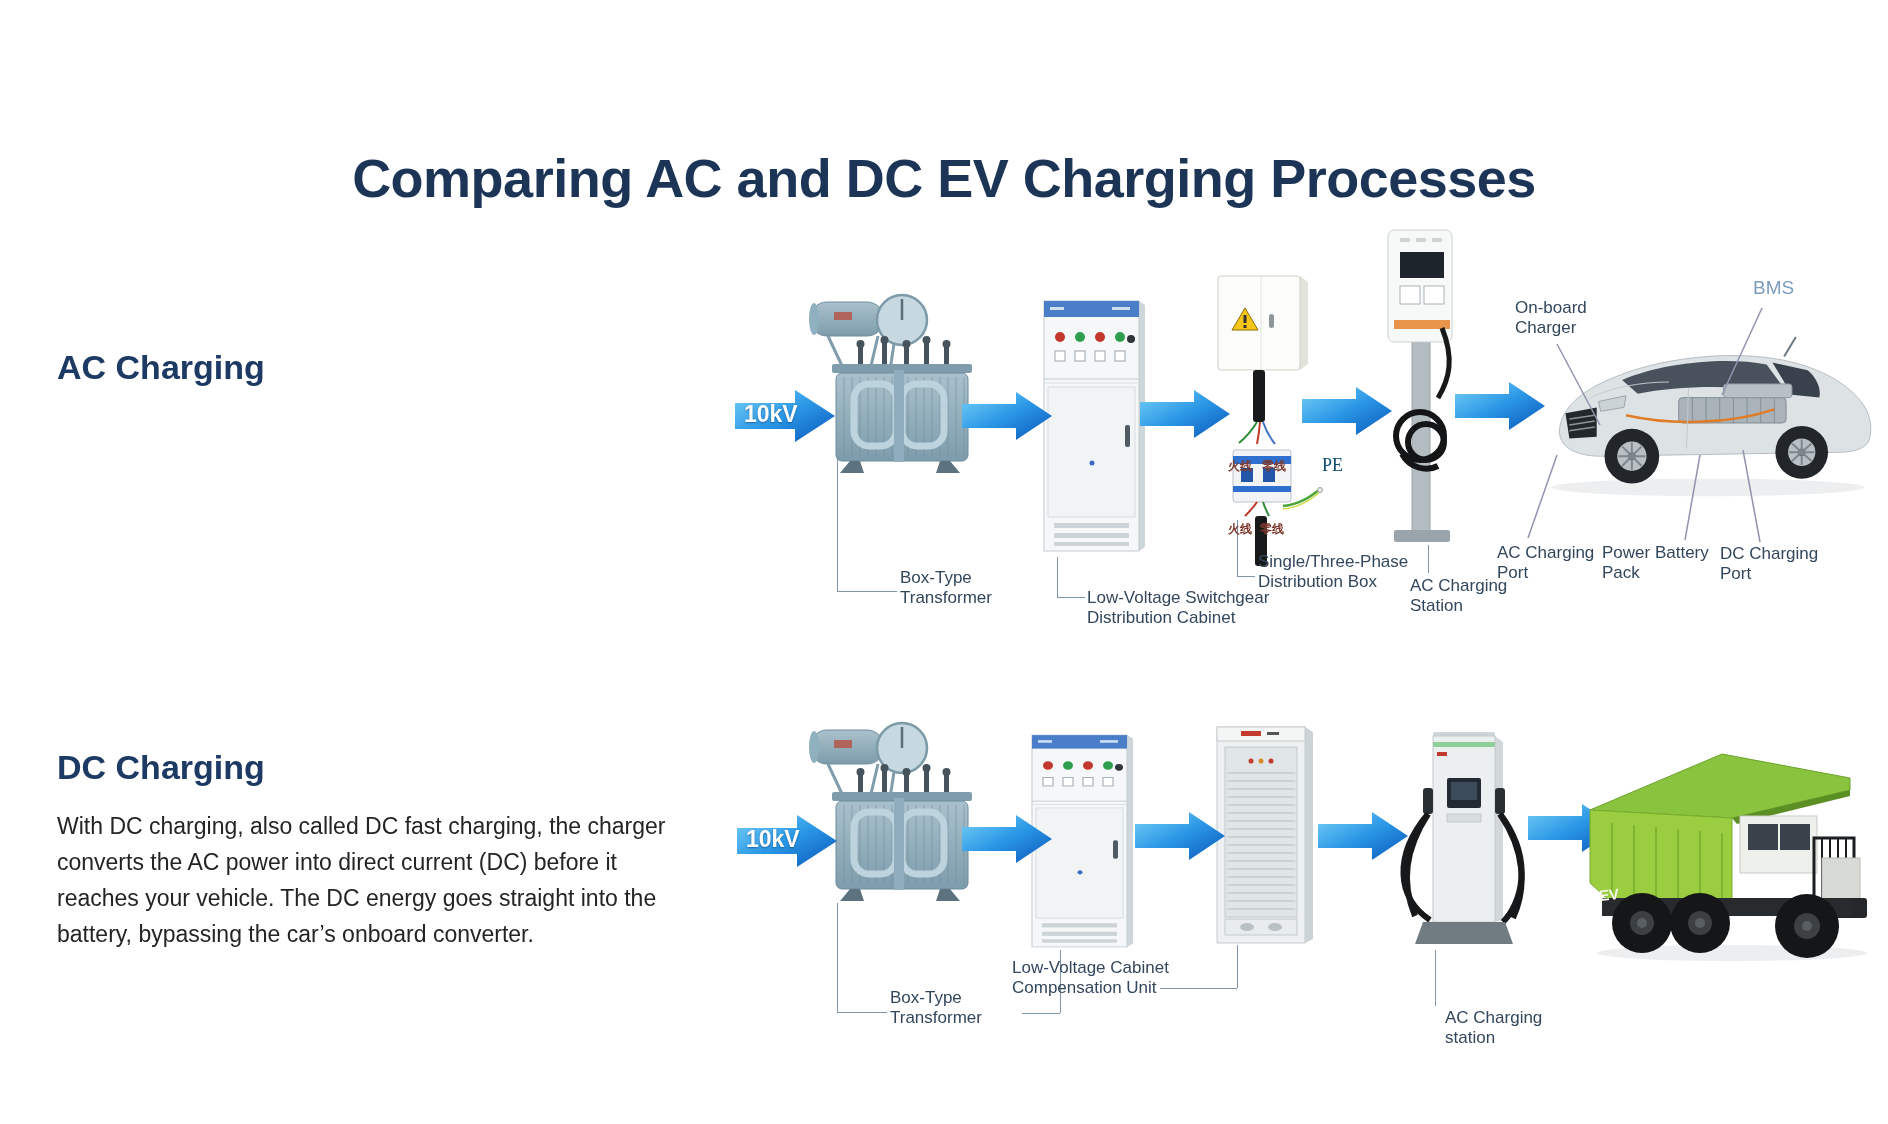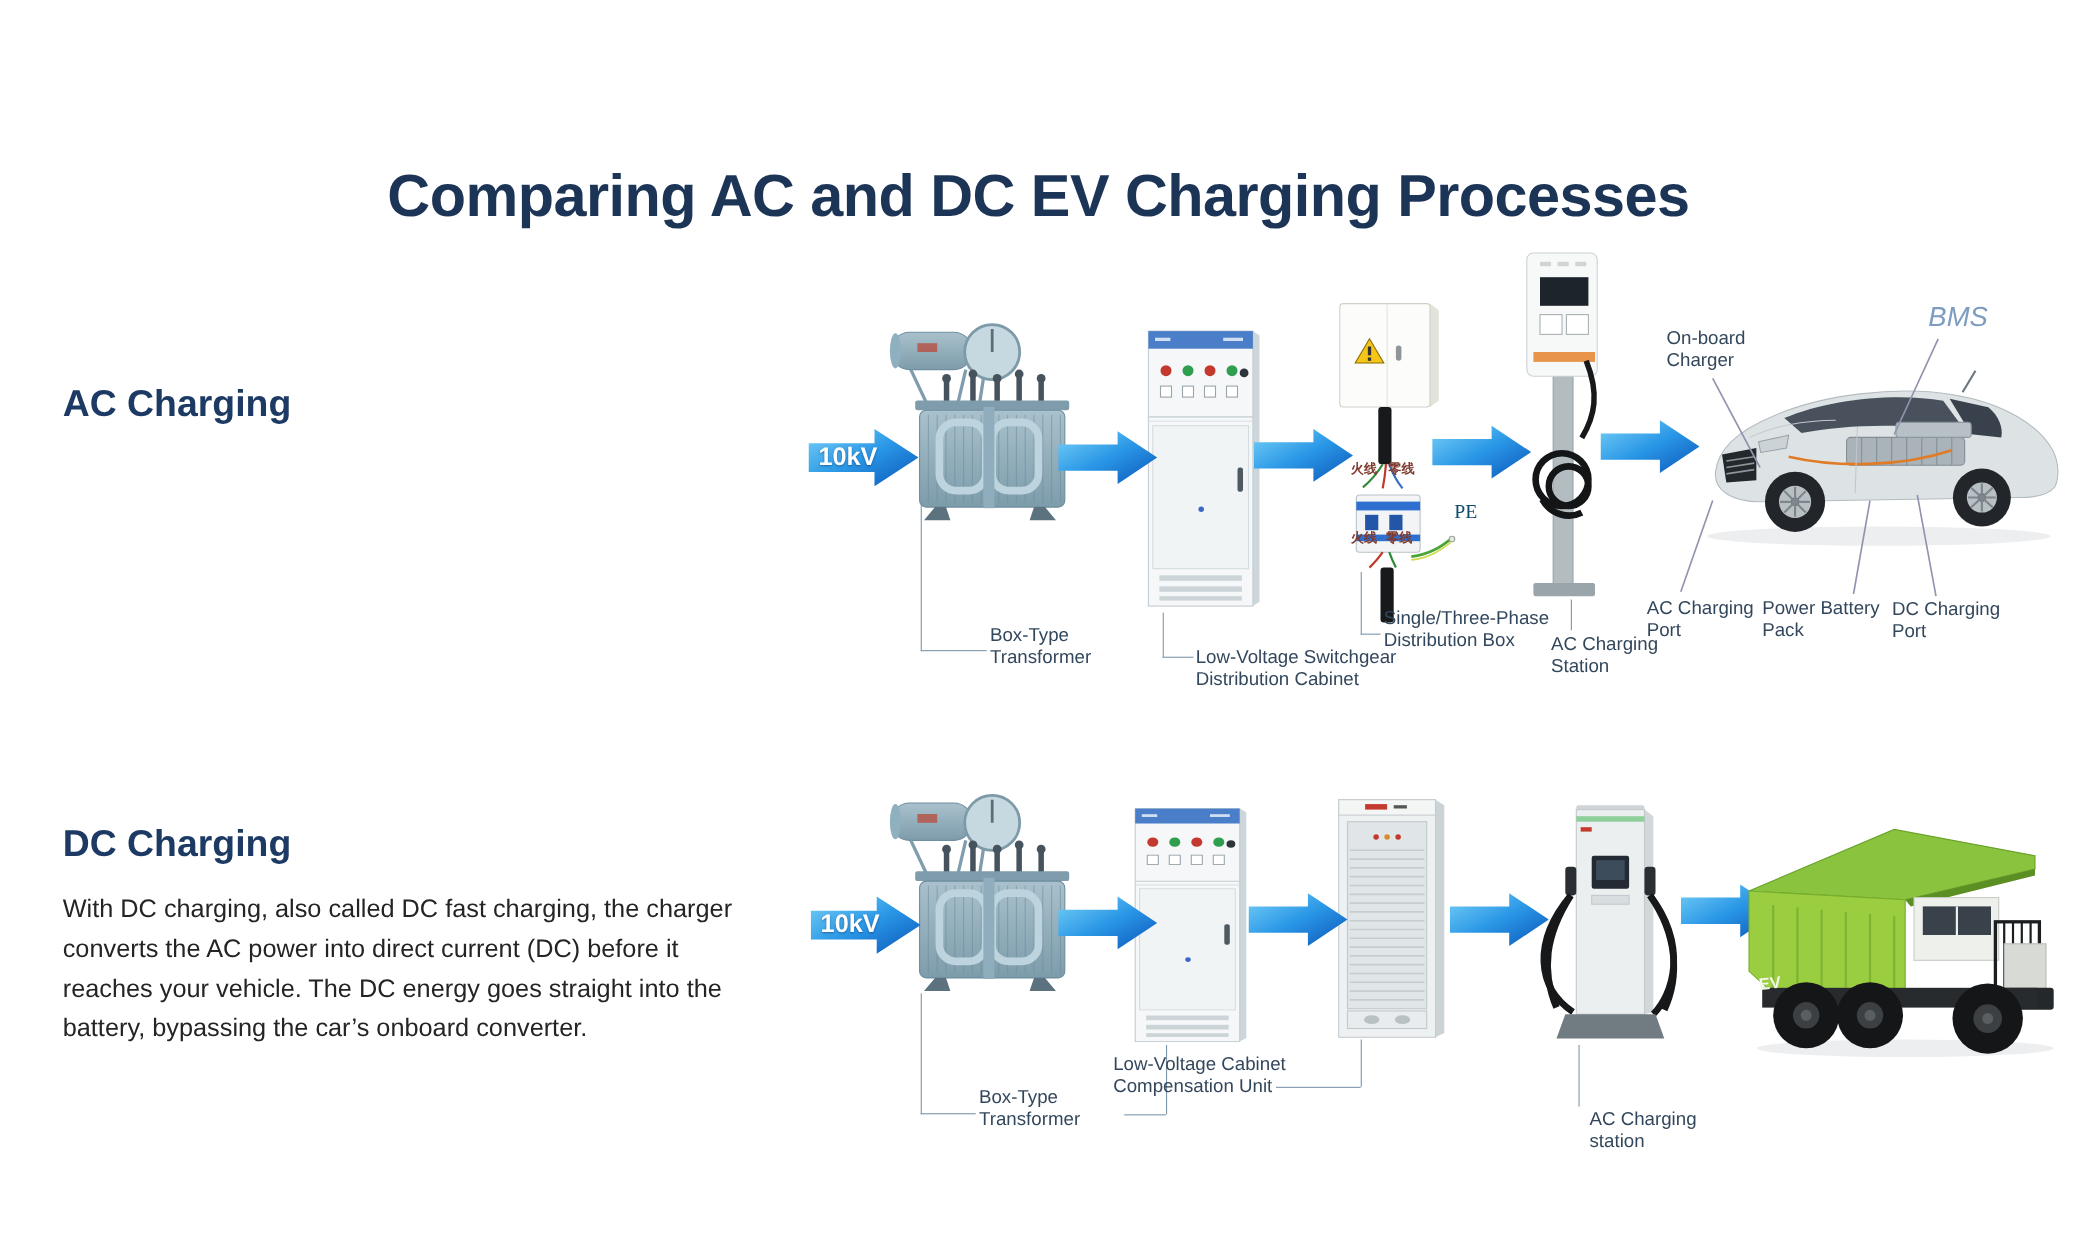--- a/index.html
+++ b/index.html
@@ -4,31 +4,31 @@
 <style>
   * { margin:0; padding:0; box-sizing:border-box; }
   html,body { background:#ffffff; }
   body { font-family:"Liberation Sans","DejaVu Sans",sans-serif; }
   .page { position:relative; width:1888px; height:1124px; background:#fff; overflow:hidden; }
   .abs { position:absolute; }
   .title { left:0; top:110px; width:100%; text-align:center; font-size:54px; font-weight:bold; color:#1c3557; letter-spacing:-0.5px; z-index:5;margin-top:37px; }
   .h2 { font-size:34px; font-weight:bold; color:#1c3a63; z-index:5; }
   .para { font-size:23px; line-height:36px; color:#242424; width:612px; z-index:5; }
   .lbl { font-size:17px; line-height:20px; color:#33475c; white-space:pre-line; z-index:6; }
-  .lbl.bms { color:#7d9cc0; font-size:25px;font-style:italic; }
+  .lbl.bms { color:#7d9cc0; font-size:19px; }
   .lv { width:0; border-left:1.5px solid #7e96aa; z-index:6; }
   .lh { height:0; border-top:1.5px solid #7e96aa; z-index:6; }
   .arrow { z-index:3;text-decoration:underline; }
   .arrow svg { width:100%; height:100%; display:block; }
   .arrow-text { position:absolute; left:9px; top:50%; transform:translateY(-54%); color:#fff; font-weight:bold; font-size:23px; text-shadow:0 1px 2px rgba(0,40,90,.5); }
   .equip { z-index:2; }
   .equip.front { z-index:4; }
   .equip svg { width:100%; height:100%; display:block; }
   .overlay { z-index:5; pointer-events:none; }
-  .wire-lbl { font-size:12px; font-weight:bold; color:#7e3a2e; z-index:6; }
+  .wire-lbl { font-size:12px; font-weight:bold; color:#7e3a2e; z-index:6;margin-top:40px; }
   .pe { font-size:18px; color:#0c4a6e; z-index:6;font-family:Liberation Serif, serif; }
   .ev { font-size:15px; font-weight:bold; color:#f2f7e8; z-index:6; transform:rotate(-6deg); }
 </style>
 </head>
 <body>
 
 <svg width="0" height="0" style="position:absolute">
   <defs>
     <linearGradient id="arrowG" x1="0" y1="0" x2="1" y2="1">
       <stop offset="0" stop-color="#79d2f7"></stop>

